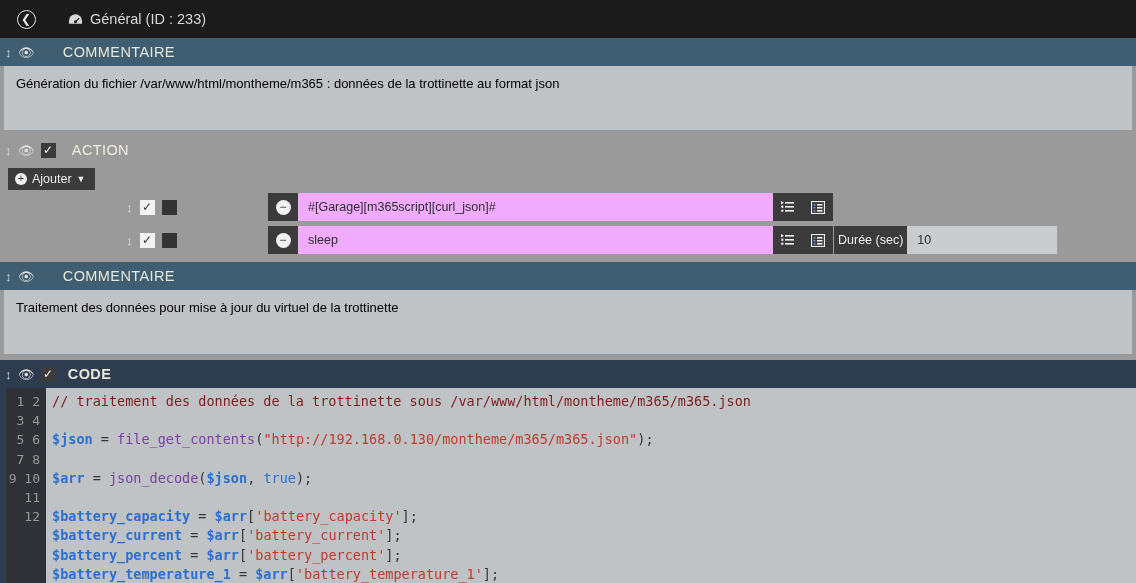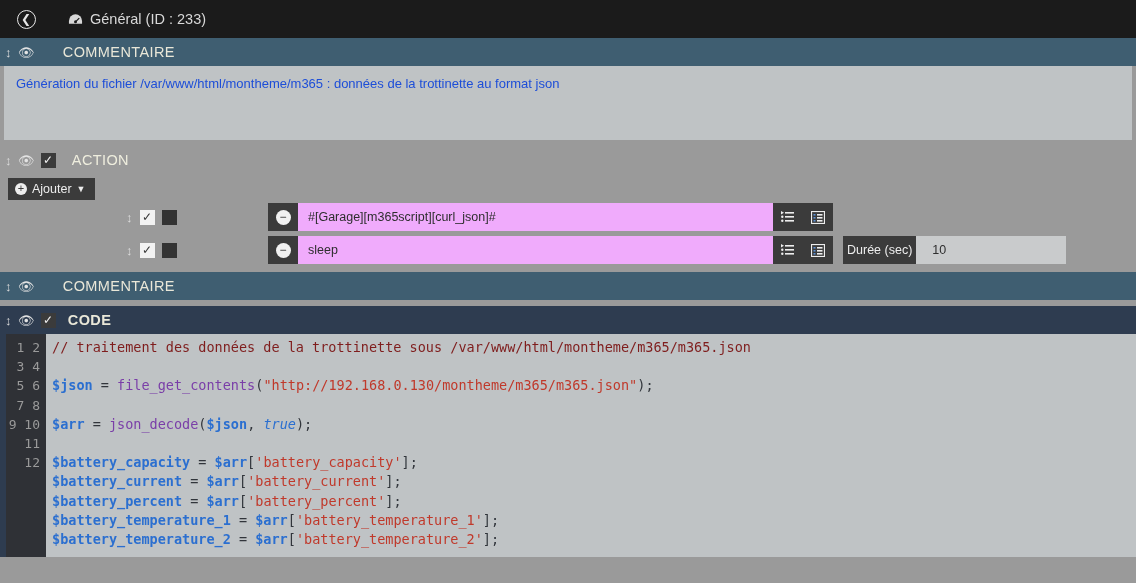--- a/index.html
+++ b/index.html
@@ -68,24 +68,24 @@
     background: #f2f2f2;
     display: flex; align-items: center; justify-content: center;
     color: #3a3a3a; font-size: 12px; line-height: 1;
     cursor: pointer;
   }
   .chk.hdr { background:#3b3b3b; color:#f0f0f0; }
 
   
   .comment-body {
     background: #bfc3c5;
-    height: 74px;
+    height: 64px;
     margin: 0 4px;
     padding: 10px 12px;
-    color: #1d4ed8;
+    color: #000000;
     font-size: 13px;
   }
   .comment-wrap { background:#9a9a9a; padding-bottom: 6px; }
 
   
   .action-block { background: #9a9a9a; padding-bottom: 4px; }
   .act-toolbar { padding: 4px 0 2px 8px; }
   .btn-add {
     display:inline-flex; align-items:center; gap:5px;
     background:#3b3b3b; color:#ededed;
@@ -130,25 +130,25 @@
     width: 475px;
   }
   .icon-btn {
     width:30px; background:#3b3b3b;
     display:flex;align-items:center;justify-content:center;
     cursor:pointer;
   }
   .lbl-dur {
     background:#3b3b3b;color:#ededed;font-size:12.5px;
     display:flex;align-items:center;padding:0 4px;
-    margin-left: 10px;
+    margin-left: 1px;
   }
   .dur-input {
     background:#c9cbcc;color:#2e2e2e;font-size:12.5px;
-    display:flex;align-items:center;padding-left:16px;
+    display:flex;align-items:center;padding-left:10px;
     width: 150px;
   }
 
   
   .code-area {
     display:flex;
     background:#bfc3c5;
     height: 223px;
     overflow:hidden;
   }
@@ -170,21 +170,21 @@
     line-height:19.2px;
     padding: 4px 0 0 6px;
     white-space: pre;
     overflow:hidden;
   }
   .c-com { color:#7f1d1d; }
   .c-var { color:#2b6fd0;font-weight:bold; }
   .c-fn  { color:#7a3ea8; }
   .c-str { color:#c0392b; }
   .c-pun { color:#31353b; }
-  .c-kw  { color:#2b6fd0;font-style:italic; }
+  .c-kw  { color:#2b6fd0; }
 </style>
 </head>
 <body>
 
 <div class="tabbar">
   <div class="tab-back">
     <span class="circ-arrow">❮</span>
   </div>
   <div class="tab">
     <span class="glyph">
@@ -297,20 +297,21 @@
     </div>
   </div>
 </div>
 
 <div class="comment-wrap">
   <div class="sec-head comment">
     <span class="ud-arrow">↕</span>
     <span class="eye">👁</span>
     <span class="title">COMMENTAIRE</span>
   </div>
+  <div class="comment-body">Traitement des données pour mise à jour du virtuel de la trottinette</div>
 </div>
 
 <div>
   <div class="sec-head code">
     <span class="ud-arrow">↕</span>
     <span class="eye">👁</span>
     <span class="chk hdr">✓</span>
     <span class="title">CODE</span>
   </div>
   <div class="code-area">

